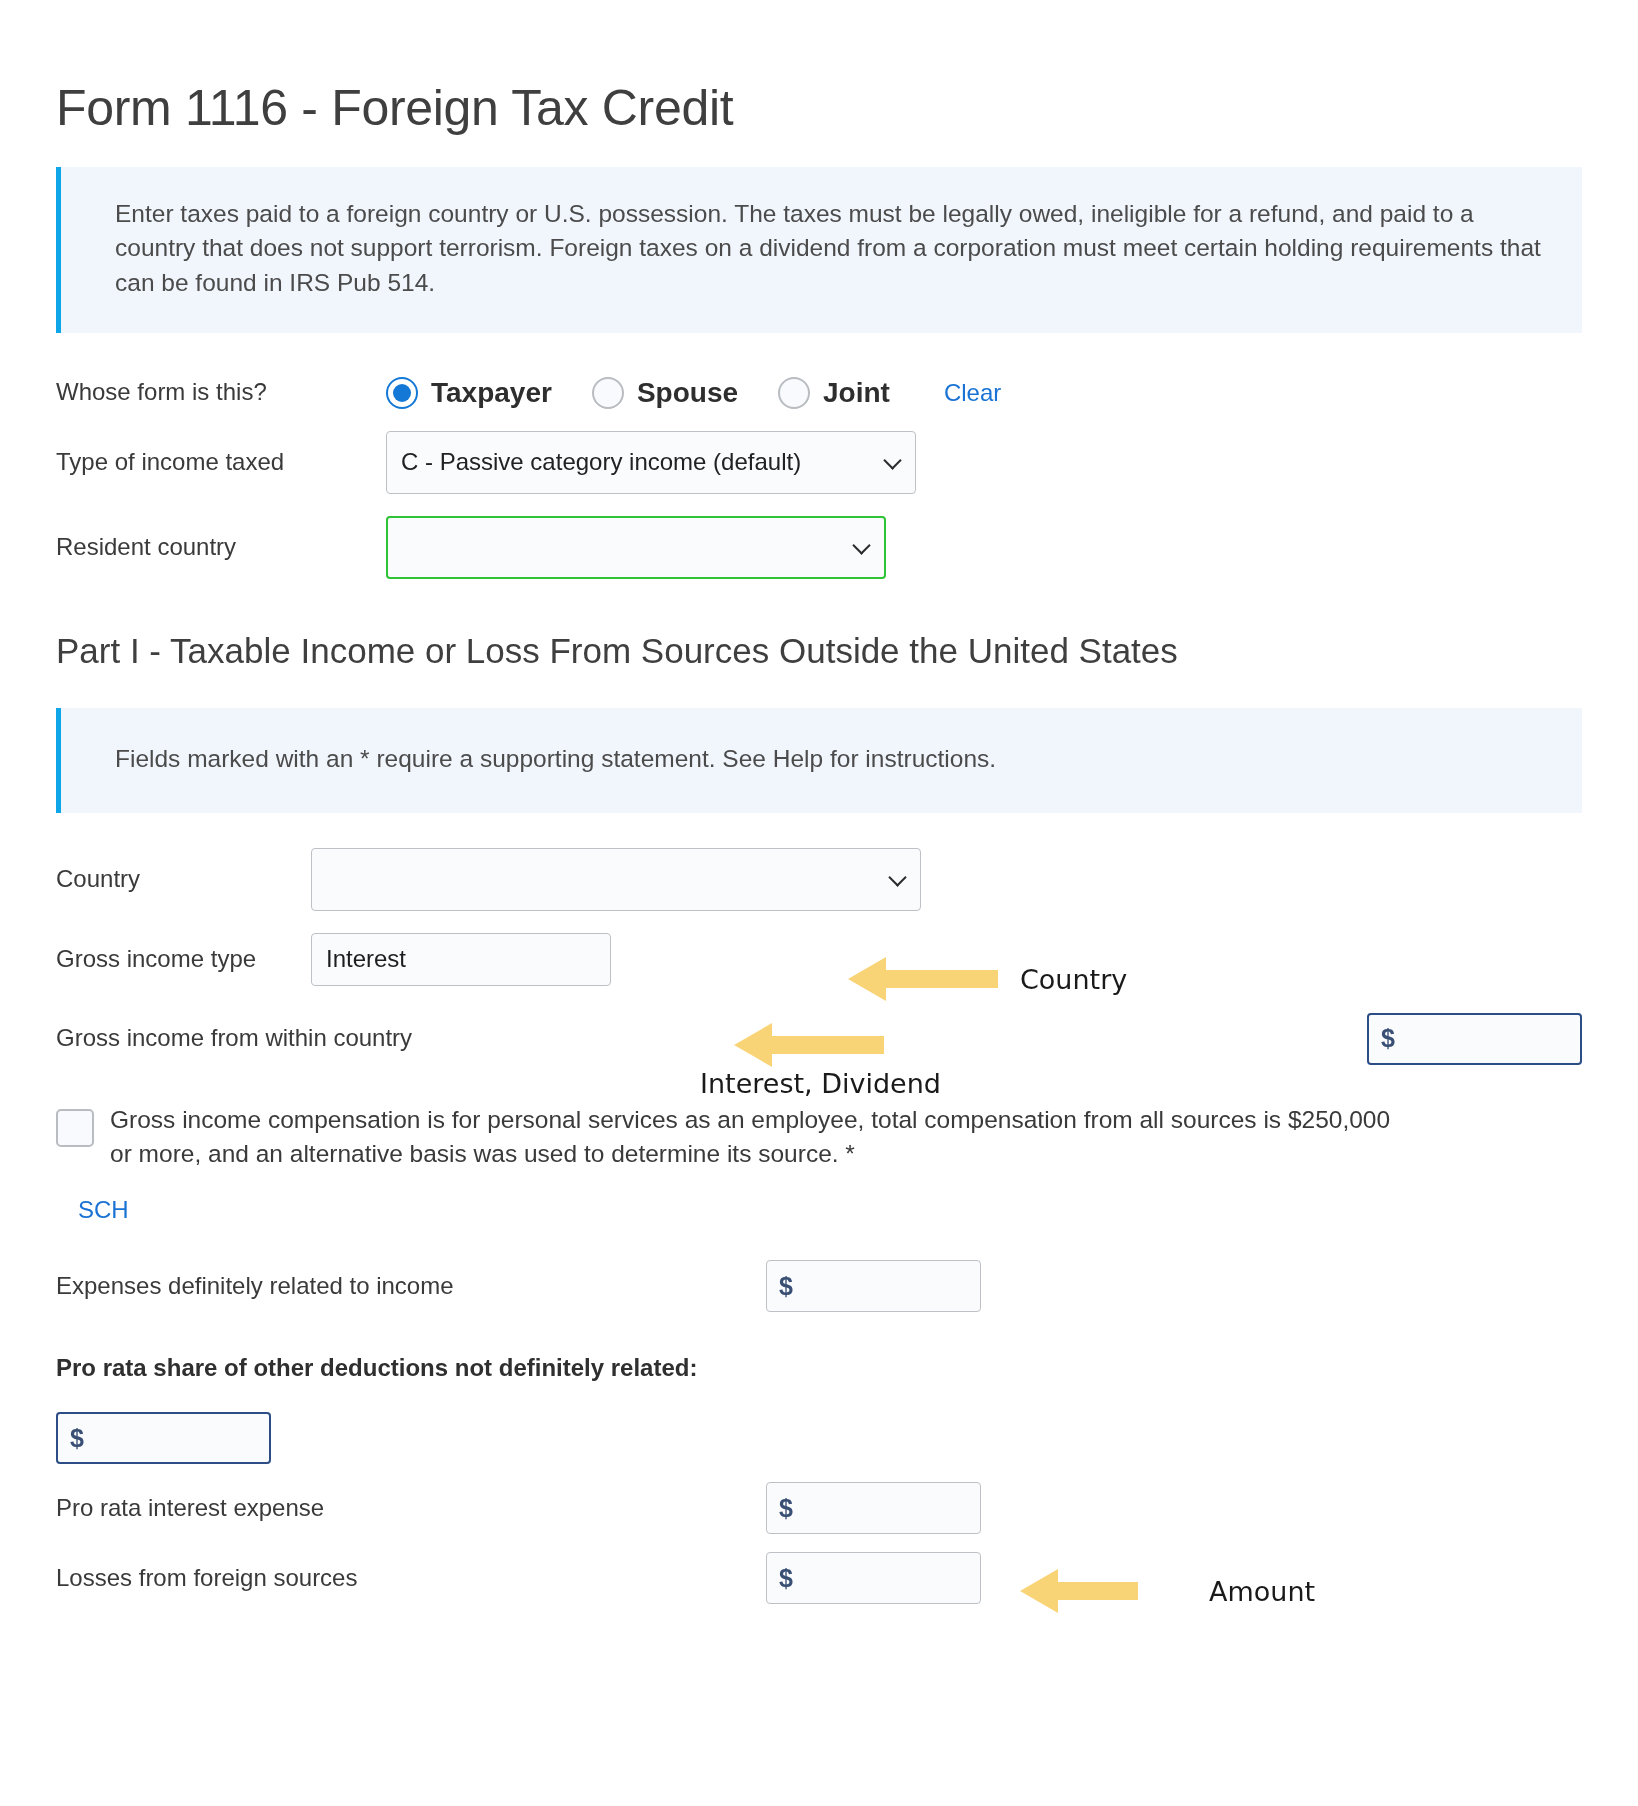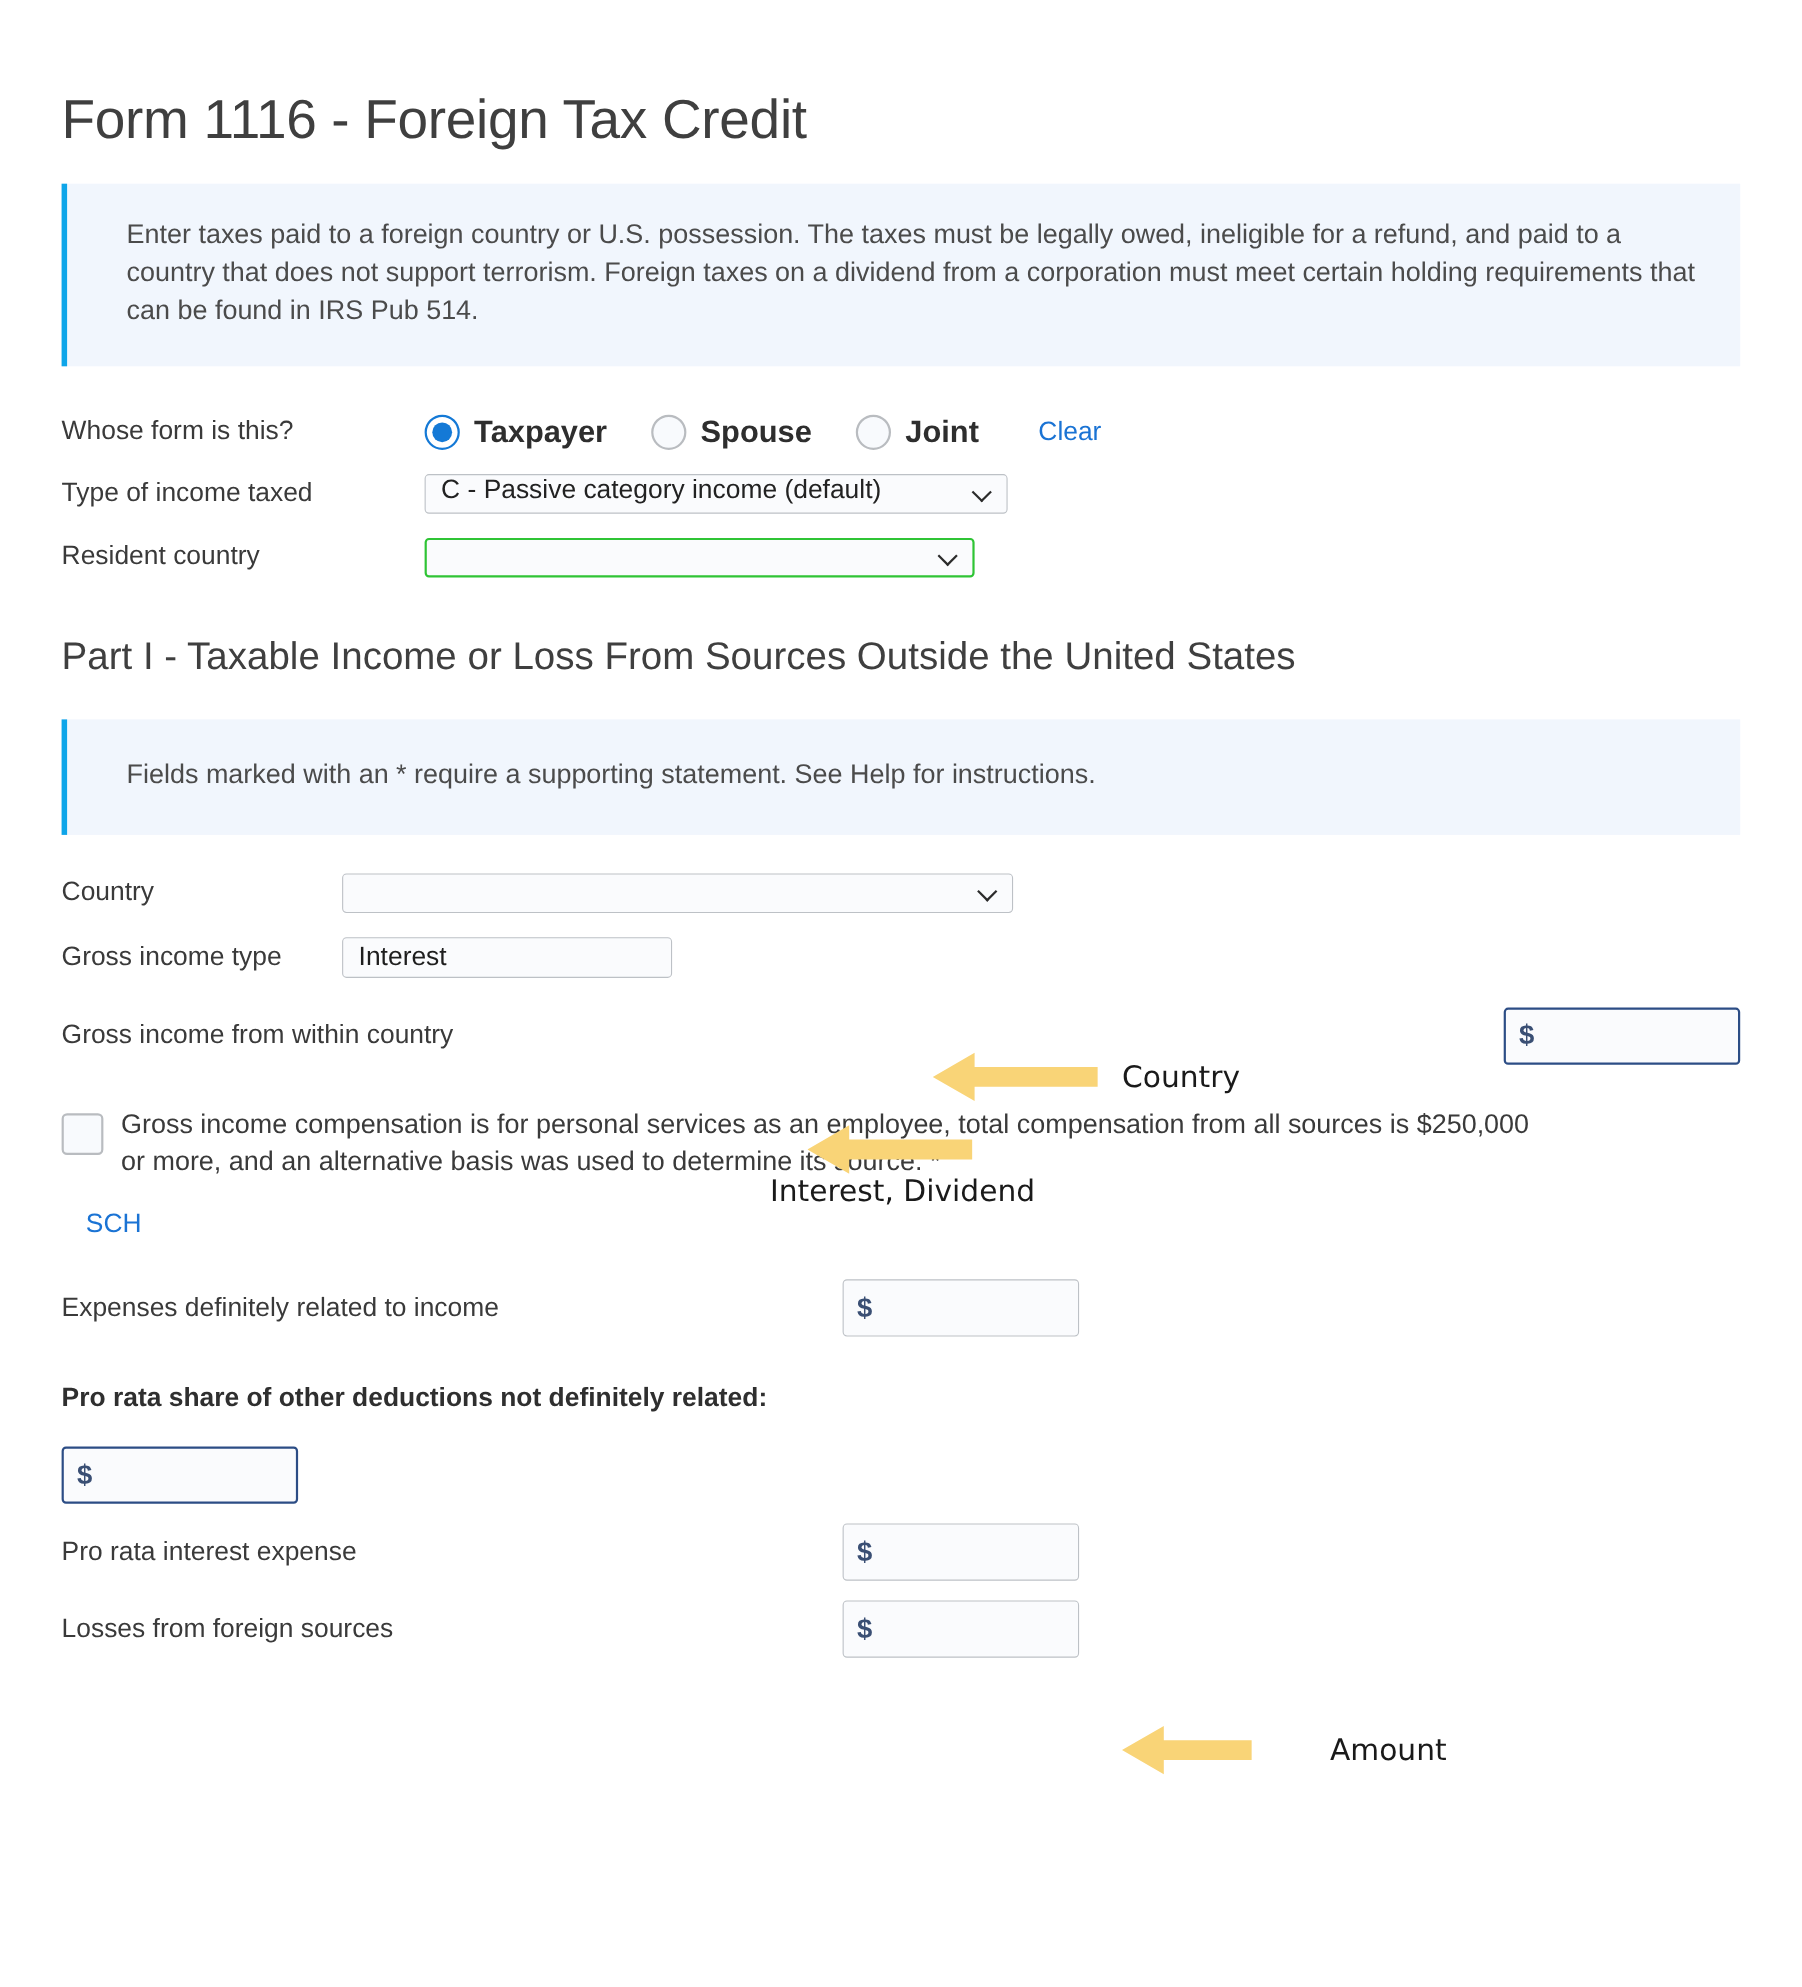--- a/index.html
+++ b/index.html
@@ -107,25 +107,26 @@
     font-size: 24px;
     color: #1a73d4;
     margin-left: 14px;
     cursor: pointer;
     text-decoration: none;
   }
 
   
   .sel {
     position: relative;
-    height: 36px;
+    height: 63px;
     background: #fafbfd;
     border: 1.5px solid #bdc1c6;
     border-radius: 4px;
     display: flex;
+    align-items: center;
     padding: 0 40px 0 14px;
     font-size: 24px;
     color: #222;
     cursor: pointer;
   }
   .sel::after {
     content: "";
     position: absolute;
     right: 16px; top: 50%;
     width: 11px; height: 11px;
@@ -134,21 +135,21 @@
     border-bottom: 2.3px solid #2b2b2b;
     transform: rotate(45deg);
   }
   .sel.green { border: 2.5px solid #2fc435; background: #fafbfd; }
   .sel-w-530 { width: 530px; }
   .sel-w-500 { width: 500px; }
   .sel-w-610 { width: 610px; }
 
   
   .txt {
-    height: 37px;
+    height: 53px;
     background: #fafbfd;
     border: 1.5px solid #bdc1c6;
     border-radius: 4px;
     display: flex;
     align-items: center;
     padding: 0 14px;
     font-size: 24px;
     color: #1e1e1e;
     width: 300px;
   }

